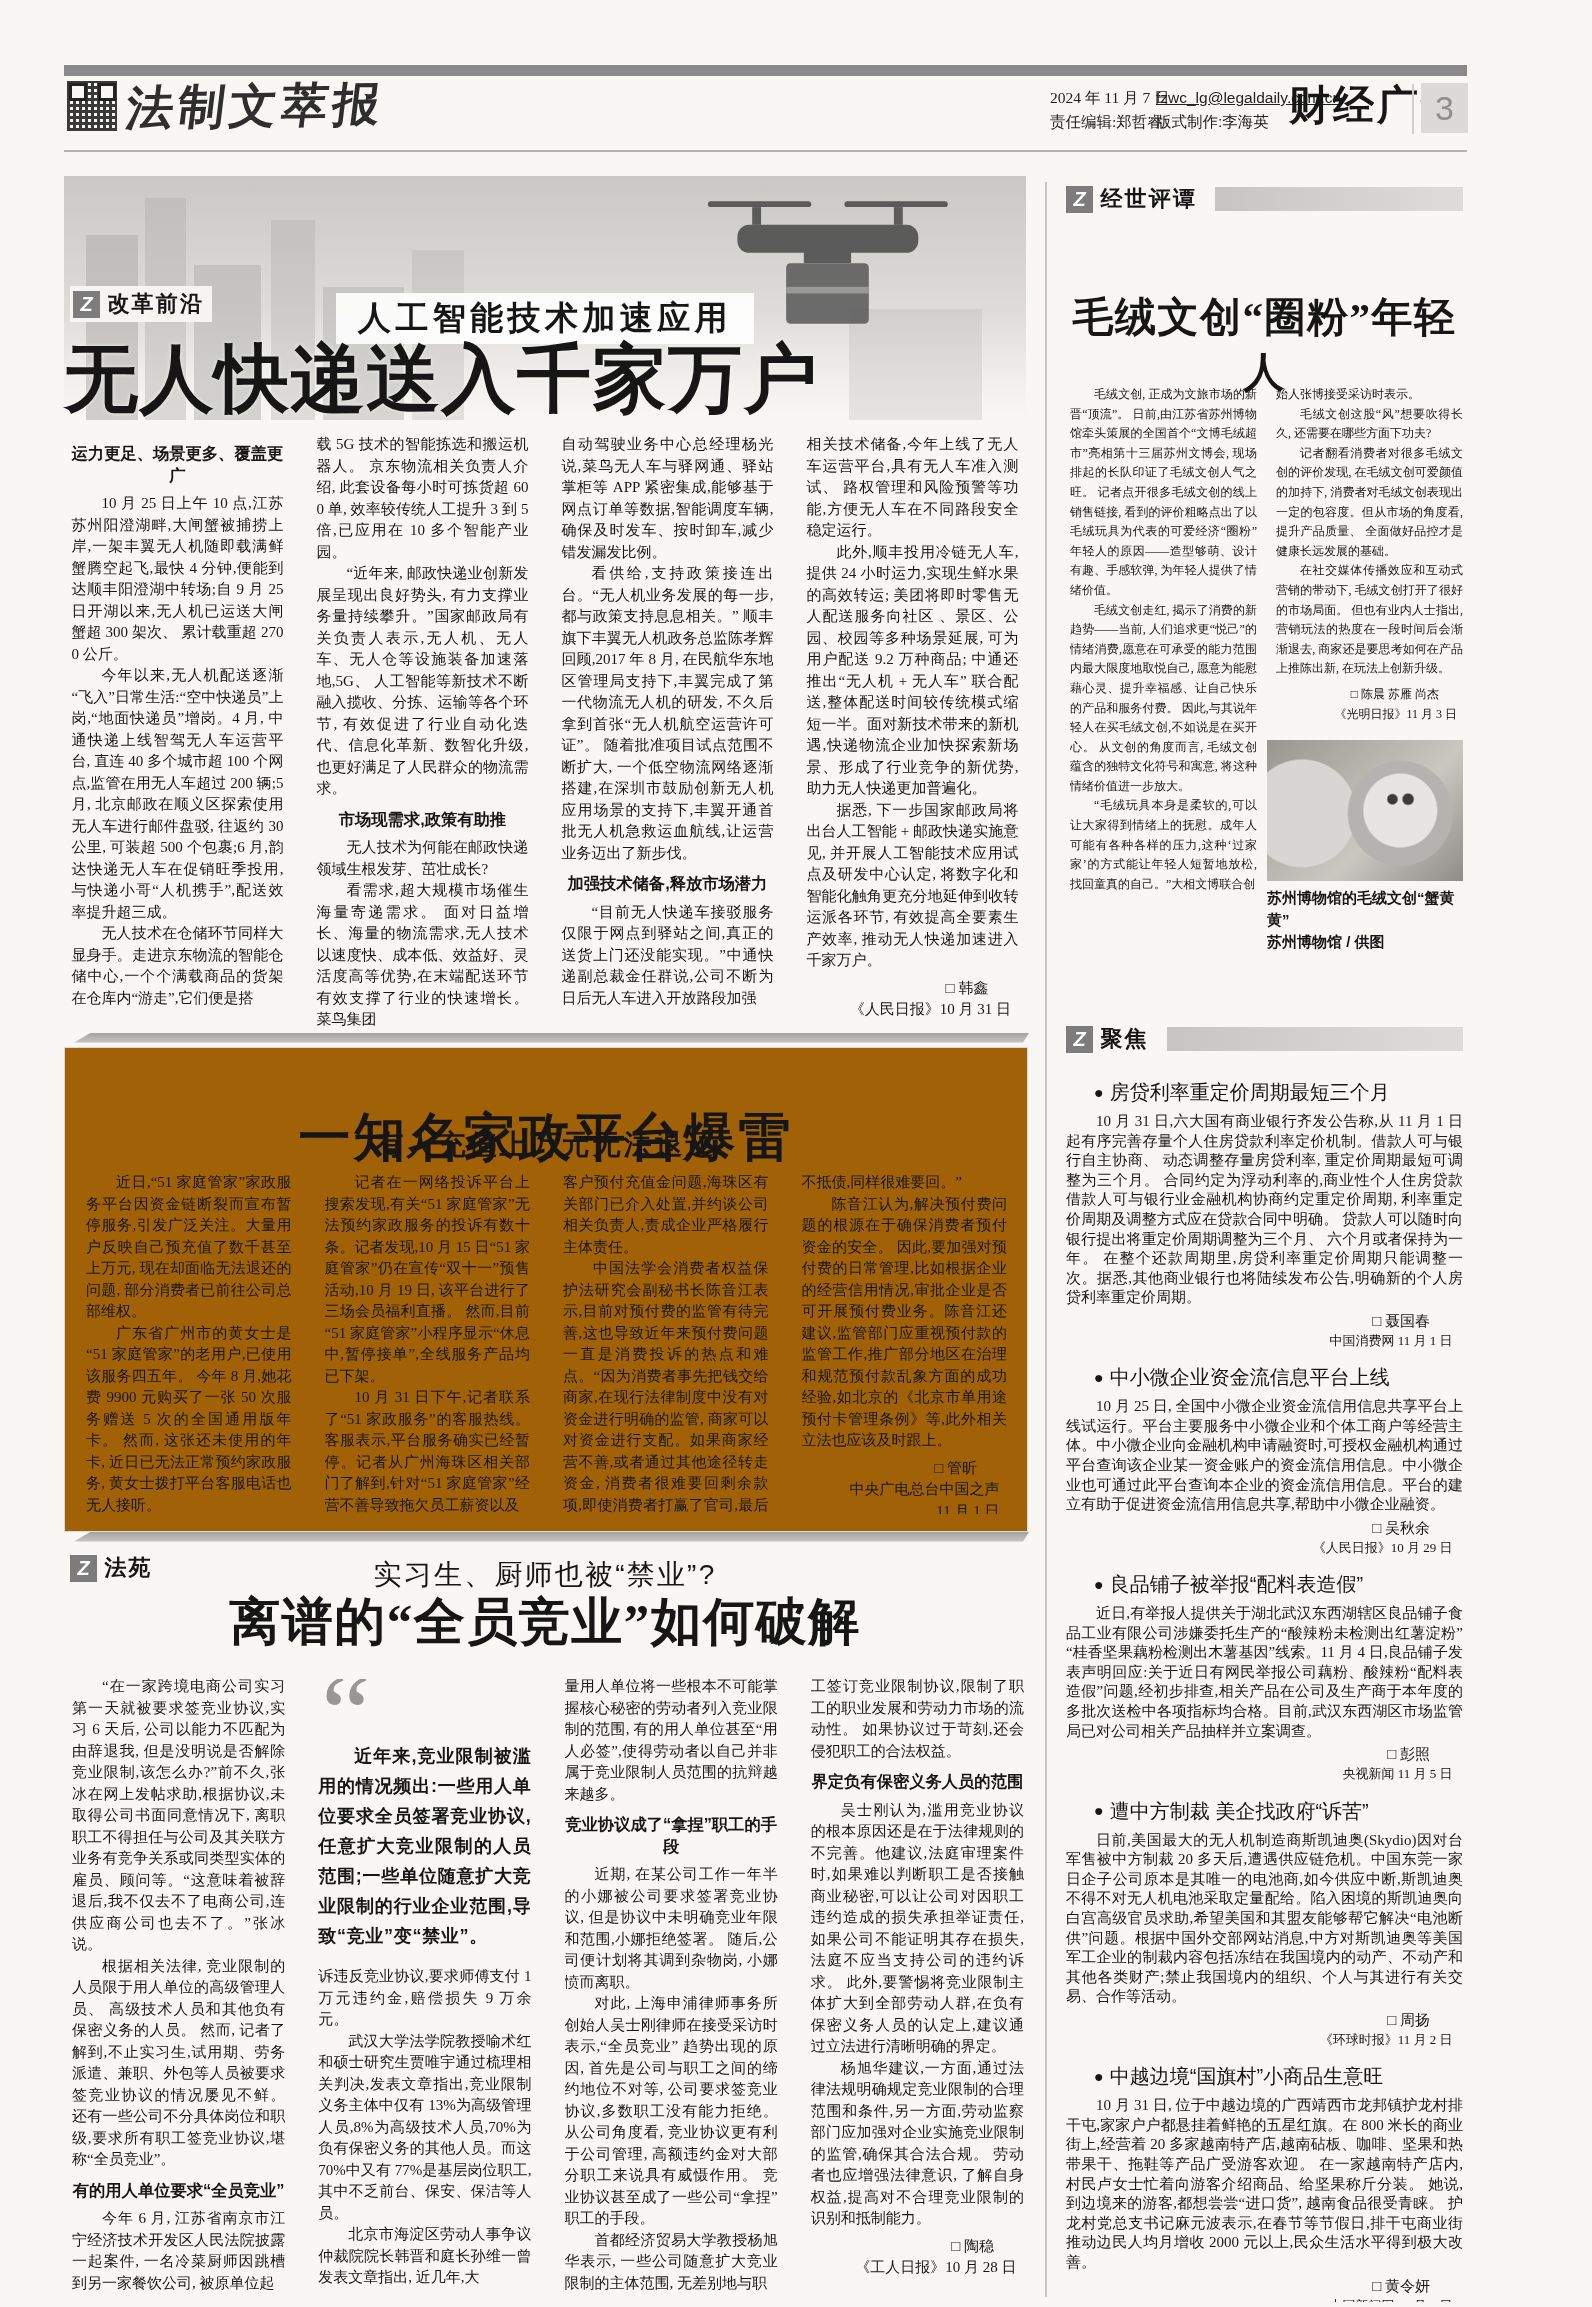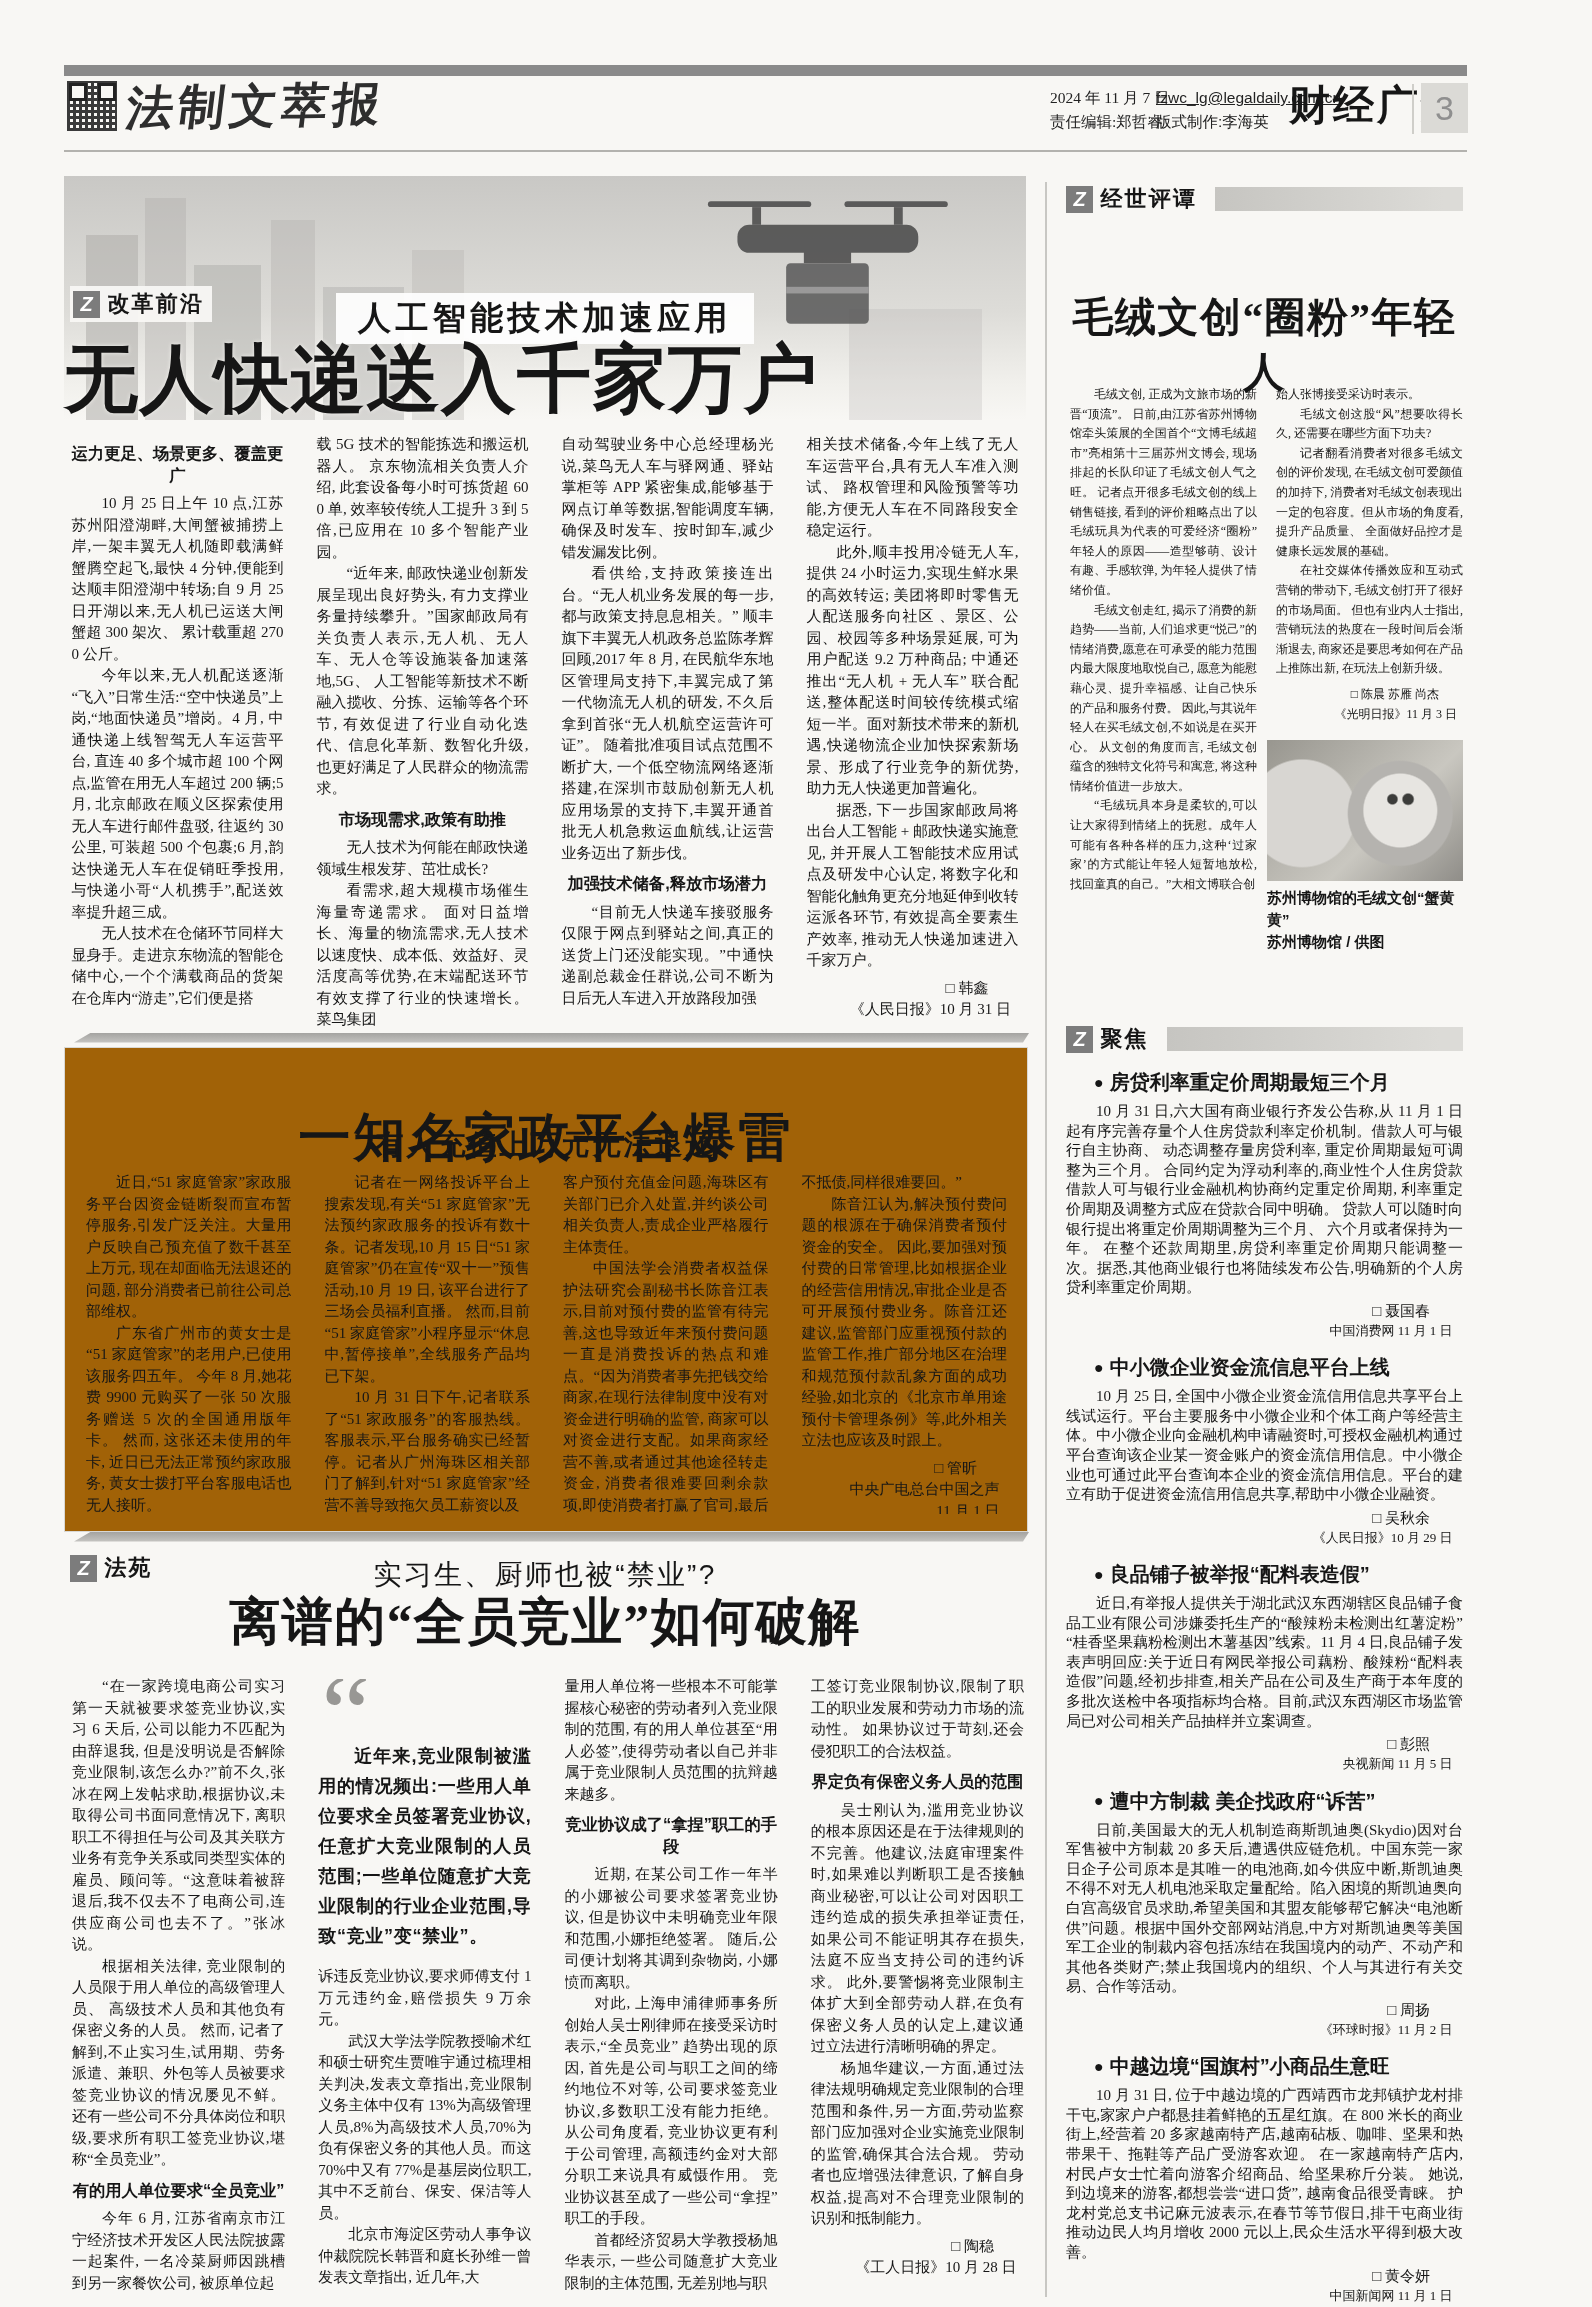--- a/index.html
+++ b/index.html
@@ -89,22 +89,22 @@
      radial-gradient(circle at 68% 52%,#b5b3af 0 34%,rgba(0,0,0,0) 35%),
      radial-gradient(circle at 18% 52%,#d8d6d2 0 30%,rgba(0,0,0,0) 31%),
      linear-gradient(135deg,#98968f,#c9c7c0 60%,#8f8d88);}
   .c-captions{left:1267px;top:887px;width:196px;font-family:"Liberation Sans",sans-serif;
               font-weight:700;font-size:15px;line-height:22px;}
 
   
   .f-label{left:1066px;top:1024px;width:397px;}
   .f-items{left:1066px;top:1069px;width:397px;height:1233px;overflow:hidden;}
   .focus-item{margin-bottom:13.3px;}
-  .focus-title{font-family:"Liberation Sans",sans-serif;font-weight:700;font-size:20px;
-               padding-left:1.4em;margin:0 0 6px;}
+  .focus-title{font-family:"Liberation Sans",sans-serif;font-weight:400;font-size:20px;
+               padding-left:1.4em;margin:10px 0 6px;}
   .focus-title::before{content:"●";font-size:16.3px;margin-right:6px;vertical-align:1.5px;}
   .focus-body{margin:0;font-size:15px;line-height:19.6px;text-align:justify;text-indent:2em;word-break:break-all;}
   .focus-by{font-size:15px;line-height:20px;text-align:right;padding-right:2.2em;margin-top:3px;}
   .focus-src{font-size:13px;line-height:20px;text-align:right;padding-right:.8em;}
 </style>
 </head>
 <body>
 
 <div class="page">
 

